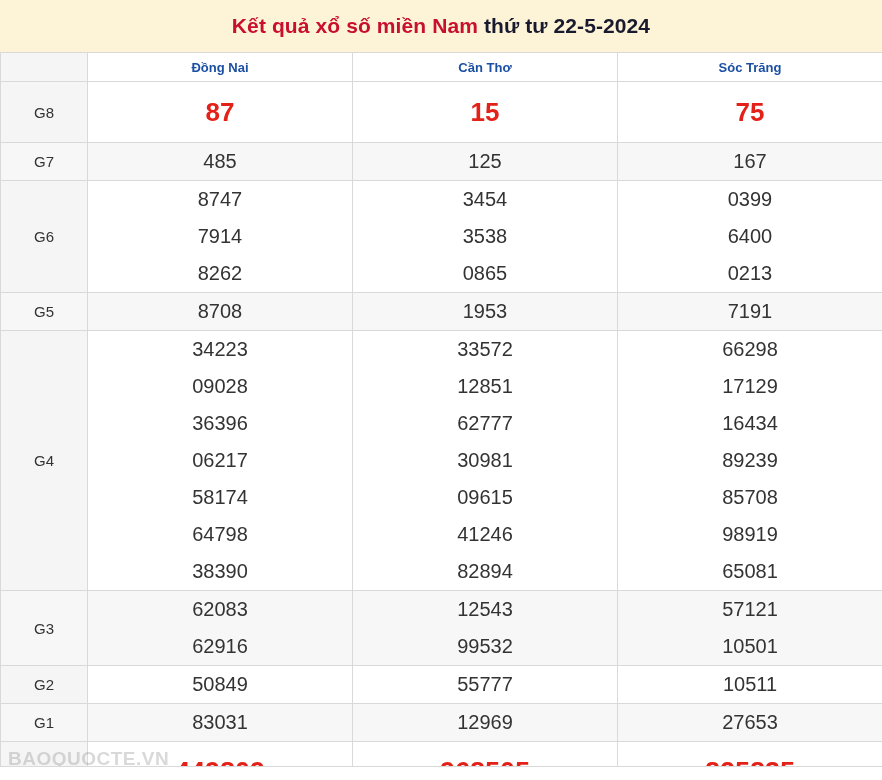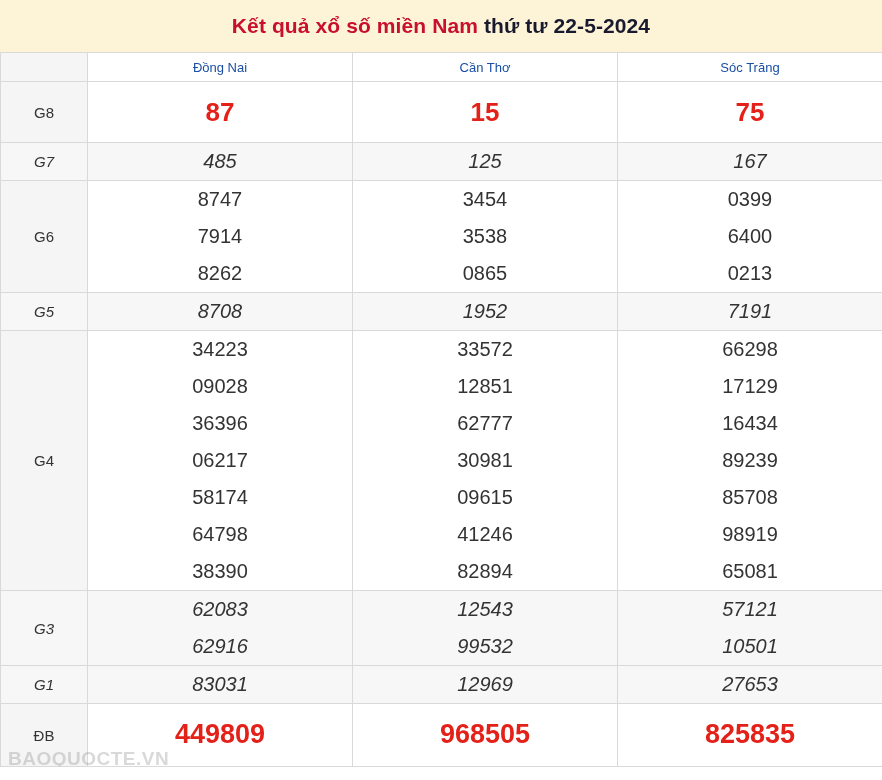--- a/index.html
+++ b/index.html
@@ -57,21 +57,21 @@
     vertical-align: middle;
     padding: 0;
   }
   col.c-label { width: 87px; }
   col.c-prov  { width: 265px; }
 
   thead th {
     height: 28px;
     background: #ffffff;
     font-size: 13px;
-    font-weight: normal;
+    font-weight: bold;
     color: #1a4fa3;
   }
   thead th.blank {
     background: #f5f5f5;
   }
 
   td.rowlabel {
     background: #f5f5f5;
     font-size: 15px;
     color: #333333;
@@ -97,21 +97,21 @@
   }
   tr.row-g8 td.rowlabel { height: 46px; }
 
   tr.row-db td.numcell {
     font-size: 27px;
     color: #e32119;
     font-weight: bold;
     padding: 6px 0;
   }
 
-  tr.row-shaded td { background: #f7f7f7; font-style: italic; }
+  tr.row-shaded td { background: #f7f7f7; }
 
   
   .watermark {
     position: absolute;
     left: 8px;
     bottom: 10px;
     font-size: 19px;
     font-weight: bold;
     color: rgba(120,120,120,0.28);
     letter-spacing: 0.5px;
@@ -216,21 +216,21 @@
           <div>0213</div>
         </td>
       </tr>
 
       <tr class="row-shaded">
         <td class="rowlabel">G5</td>
         <td class="numcell">
           <div>8708</div>
         </td>
         <td class="numcell">
-          <div>1952</div>
+          <div>1953</div>
         </td>
         <td class="numcell">
           <div>7191</div>
         </td>
       </tr>
 
       <tr>
         <td class="rowlabel">G4</td>
         <td class="numcell">
           <div>34223</div>
@@ -270,20 +270,32 @@
         <td class="numcell">
           <div>12543</div>
           <div>99532</div>
         </td>
         <td class="numcell">
           <div>57121</div>
           <div>10501</div>
         </td>
       </tr>
 
+      <tr>
+        <td class="rowlabel">G2</td>
+        <td class="numcell">
+          <div>50849</div>
+        </td>
+        <td class="numcell">
+          <div>55777</div>
+        </td>
+        <td class="numcell">
+          <div>10511</div>
+        </td>
+      </tr>
 
       <tr class="row-shaded">
         <td class="rowlabel">G1</td>
         <td class="numcell">
           <div>83031</div>
         </td>
         <td class="numcell">
           <div>12969</div>
         </td>
         <td class="numcell">

